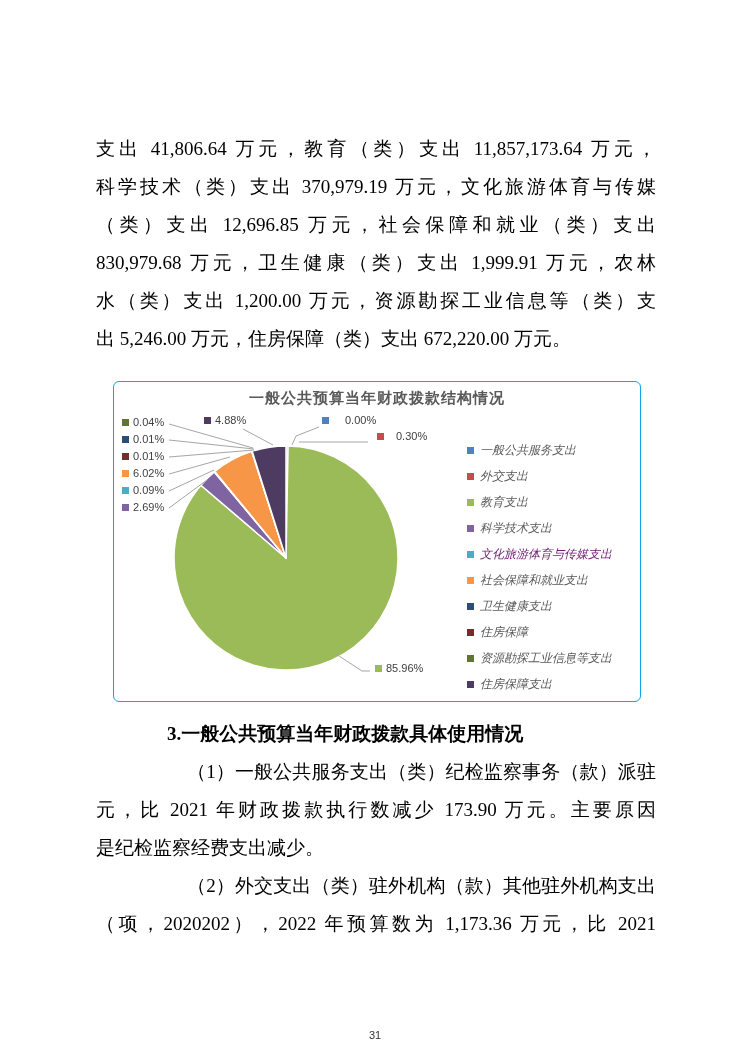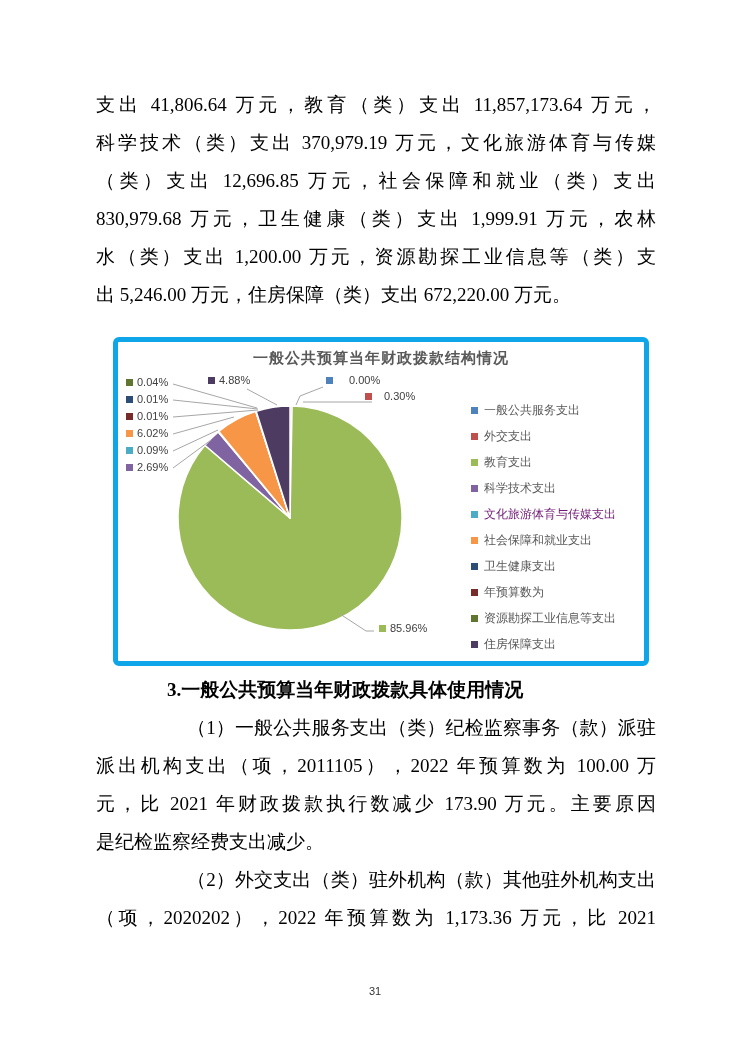--- a/index.html
+++ b/index.html
@@ -1,41 +1,41 @@
 <!DOCTYPE html>
 <html><head>
 <meta charset="utf-8">
 <style>
   html,body{margin:0;padding:0;background:#ffffff;}
   body{width:750px;height:1060px;position:relative;overflow:hidden;
        font-family:"Liberation Serif","DejaVu Serif",serif;color:#000;}
-  .abs{position:absolute;}
+  .abs{position:absolute;margin-top:44px;}
 
   
   .textblock{left:96px;width:560px;font-size:19px;line-height:38px;}
   .line{white-space:nowrap;}
   .line.fill{white-space:normal;text-align:justify;text-align-last:justify;}
   .indent-head{padding-left:71px;}
   .indent-para{padding-left:91px;}
   .bold{font-weight:bold;}
 
   
   .chart-box{left:113px;top:337px;width:526px;height:319px;background:#fff;
-             border:5px solid #0ea5e9;border-radius:6px;
+             border:1px solid #0ea5e9;border-radius:6px;
              font-family:"Liberation Sans","DejaVu Sans",sans-serif;}
   .chart-title{position:absolute;left:0;top:7px;width:100%;text-align:center;
                font-size:15px;font-weight:600;color:#595959;letter-spacing:1px;}
   .chart-svg{position:absolute;left:0;top:0;}
   .pie-label{position:absolute;display:flex;align-items:center;gap:4px;
              font-size:11px;color:#404040;white-space:nowrap;}
   .pie-label .mark, .legend-item .mark{width:7px;height:7px;flex:0 0 7px;display:inline-block;}
   .legend{position:absolute;left:353px;top:60px;display:flex;flex-direction:column;
           justify-content:flex-start;gap:9px;}
   .legend-item{display:flex;align-items:center;gap:6px;font-size:12px;color:#595959;
-               white-space:nowrap;}
+               white-space:nowrap;font-style:italic;}
 
   .page-num{left:0;top:985px;width:750px;text-align:center;font-size:11px;color:#333;
             font-family:"Liberation Sans","DejaVu Sans",sans-serif;}
 </style>
 </head>
 <body>
 
 <div class="abs textblock" style="top:86px;">
   <div class="line fill">支出 41,806.64 万元，教育（类）支出 11,857,173.64 万元，</div>
   <div class="line fill">科学技术（类）支出 370,979.19 万元，文化旅游体育与传媒</div>
@@ -94,21 +94,21 @@
         <span>2.69%</span>
       </div>
       <div class="pie-label" style="left: 90px; top: 32px; color: rgb(64, 64, 64);">
         <span class="mark" style="background: rgb(77, 59, 98);"></span>
         <span>4.88%</span>
       </div>
       <div class="pie-label" style="left: 208px; top: 32px; color: rgb(64, 64, 64); gap: 16px;">
         <span class="mark" style="background: rgb(79, 129, 189);"></span>
         <span>0.00%</span>
       </div>
-      <div class="pie-label" style="left: 247px; top: 48px; color: rgb(64, 64, 64); gap: 12px;">
+      <div class="pie-label" style="left: 263px; top: 48px; color: rgb(64, 64, 64); gap: 12px;">
         <span class="mark" style="background: rgb(192, 80, 77);"></span>
         <span>0.30%</span>
       </div>
       <div class="pie-label" style="left: 261px; top: 280px; color: rgb(64, 64, 64);">
         <span class="mark" style="background: rgb(155, 187, 89);"></span>
         <span>85.96%</span>
       </div>
     </div>
   <div id="legend" class="legend">
       <div class="legend-item" style="color: rgb(89, 89, 89);">
@@ -134,36 +134,35 @@
       <div class="legend-item" style="color: rgb(89, 89, 89);">
         <span class="mark" style="background: rgb(247, 150, 70);"></span>
         <span>社会保障和就业支出</span>
       </div>
       <div class="legend-item" style="color: rgb(89, 89, 89);">
         <span class="mark" style="background: rgb(44, 77, 117);"></span>
         <span>卫生健康支出</span>
       </div>
       <div class="legend-item" style="color: rgb(89, 89, 89);">
         <span class="mark" style="background: rgb(119, 44, 42);"></span>
-        <span>年预算数为</span>
+        <span>住房保障</span>
       </div>
       <div class="legend-item" style="color: rgb(89, 89, 89);">
         <span class="mark" style="background: rgb(95, 117, 48);"></span>
         <span>资源勘探工业信息等支出</span>
       </div>
       <div class="legend-item" style="color: rgb(89, 89, 89);">
         <span class="mark" style="background: rgb(77, 59, 98);"></span>
         <span>住房保障支出</span>
       </div>
     </div>
 </div>
 
 <div class="abs textblock" style="top:671px;">
   <div class="line bold indent-head">3.一般公共预算当年财政拨款具体使用情况</div>
   <div class="line fill indent-para">（1）一般公共服务支出（类）纪检监察事务（款）派驻</div>
-  <div class="line fill">派出机构支出（项，2011105），2022 年预算数为 100.00 万</div>
   <div class="line fill">元，比 2021 年财政拨款执行数减少 173.90 万元。主要原因</div>
   <div class="line">是纪检监察经费支出减少。</div>
   <div class="line fill indent-para">（2）外交支出（类）驻外机构（款）其他驻外机构支出</div>
   <div class="line fill">（项，2020202），2022 年预算数为 1,173.36 万元，比 2021</div>
 </div>
 
 <div class="abs page-num">31</div>
 
 </body></html>

